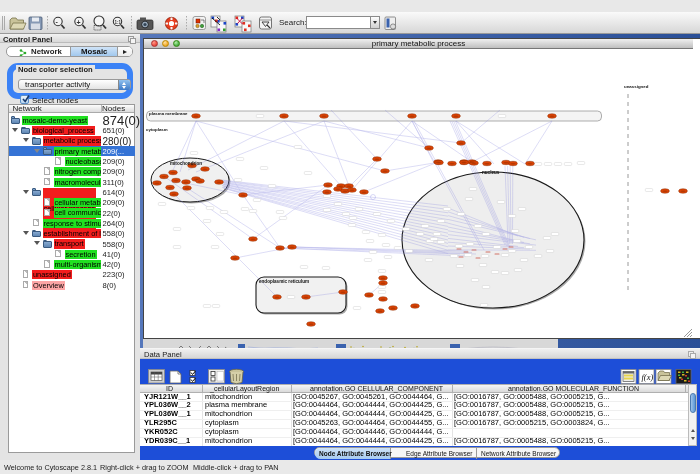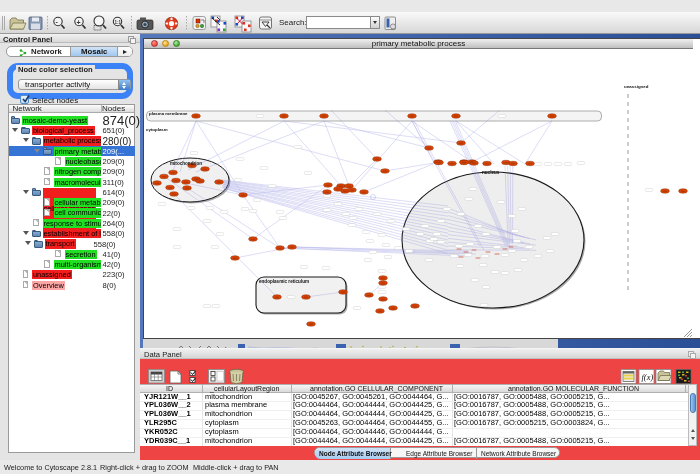--- a/index.html
+++ b/index.html
@@ -221,21 +221,21 @@
       <span style="position:absolute;left:33.5px;top:0.6px;max-width:58.5px;overflow:hidden;white-space:nowrap;background:#21e021;color:#000;font-size:7.4px;line-height:9.2px;padding:0 1px">response to stimu</span>
       <span style="position:absolute;left:93.5px;top:0.8px;color:#222;font-size:7.6px;line-height:9.2px">264(0)</span>
     </div>
     <div style="position:absolute;left:9px;top:228.5px;width:126px;height:10.30px;">
       <span style="position:absolute;left:13.5px;top:2.6px;width:0;height:0;border-left:3.2px solid transparent;border-right:3.2px solid transparent;border-top:4.2px solid #555"></span>
       <span style="position:absolute;left:22.5px;top:1.2px;width:4.5px;height:2.5px;background:#7ba0ca;border:0.5px solid #3a5a80;border-radius:1px 1px 0 0"></span>
       <span style="position:absolute;left:22.5px;top:2.6px;width:9px;height:6.2px;background:linear-gradient(#87a9d0,#5f87b4);border:0.5px solid #3a5a80;border-radius:1px"></span>
       <span style="position:absolute;left:33.5px;top:0.6px;max-width:58.5px;overflow:hidden;white-space:nowrap;background:#f21d1d;color:#000;font-size:7.4px;line-height:9.2px;padding:0 1px">establishment of lo</span>
       <span style="position:absolute;left:93.5px;top:0.8px;color:#222;font-size:7.6px;line-height:9.2px">558(0)</span>
     </div>
-    <div style="position:absolute;left:0;top:238.8px;width:148px;height:10.30px;">
+    <div style="position:absolute;left:9px;top:238.8px;width:148px;height:10.30px;">
       <span style="position:absolute;left:24.5px;top:2.6px;width:0;height:0;border-left:3.2px solid transparent;border-right:3.2px solid transparent;border-top:4.2px solid #555"></span>
       <span style="position:absolute;left:33.5px;top:1.2px;width:4.5px;height:2.5px;background:#7ba0ca;border:0.5px solid #3a5a80;border-radius:1px 1px 0 0"></span>
       <span style="position:absolute;left:33.5px;top:2.6px;width:9px;height:6.2px;background:linear-gradient(#87a9d0,#5f87b4);border:0.5px solid #3a5a80;border-radius:1px"></span>
       <span style="position:absolute;left:44.5px;top:0.6px;max-width:47.5px;overflow:hidden;white-space:nowrap;background:#f21d1d;color:#000;font-size:7.4px;line-height:9.2px;padding:0 1px">transport</span>
       <span style="position:absolute;left:93.5px;top:0.8px;color:#222;font-size:7.6px;line-height:9.2px">558(0)</span>
     </div>
     <div style="position:absolute;left:9px;top:249.1px;width:126px;height:10.30px;">
       <span style="position:absolute;left:46.0px;top:0.8px;width:5.5px;height:7.5px;background:linear-gradient(225deg,#bbb 0px,#bbb 1.8px,#fff 1.8px);border:0.5px solid #aaa"></span>
       <span style="position:absolute;left:55.5px;top:0.6px;max-width:36.5px;overflow:hidden;white-space:nowrap;background:#21e021;color:#000;font-size:7.4px;line-height:9.2px;padding:0 1px">secretion</span>
       <span style="position:absolute;left:93.5px;top:0.8px;color:#222;font-size:7.6px;line-height:9.2px">41(0)</span>
@@ -642,21 +642,21 @@
           </g>
    <rect x="307" y="0" width="10" height="9" fill="#3a62ae"></rect>
    <g stroke="#aab" stroke-width="0.5" fill="none">
             <path d="M320 5 Q350 1 380 5 T412 4 M322 7 Q355 3 400 6"></path>
           </g>
   </svg>
  </div>
  <div class="abs" style="left:0;top:313.5px;width:560px;height:1.5px;background:#f5f5f5"></div>
 </div>
 
-<div class="abs" style="left:140px;top:349px;width:560px;height:111px;background:#ef4444">
+<div class="abs" style="left:140px;top:349px;width:560px;height:111px;background:#1d4ed8">
  <div class="abs" style="left:0;top:0;width:560px;height:10px;background:linear-gradient(#f0f0f0,#d6d6d6);border-bottom:1px solid #c0c0c0">
   <span class="abs" style="left:4px;top:1px;font-size:7.6px;color:#222">Data Panel</span>
   <span class="abs" style="right:6px;top:2px;width:6px;height:6px;border:1px solid #aaa;background:#eee"></span>
   <span class="abs" style="right:4px;top:4px;width:6px;height:6px;border:1px solid #aaa;background:#f4f4f4"></span>
  </div>
  <svg class="abs" style="left:0;top:12px" width="560" height="24" viewBox="0 0 560 24">
 
   <rect x="8.5" y="8.5" width="16" height="13.5" fill="#d0d0d0" stroke="#888" stroke-width="0.8"></rect>
   <rect x="11" y="11" width="11" height="8.5" fill="#fff" stroke="#555" stroke-width="0.7"></rect>
   <rect x="11" y="11" width="11" height="2.5" fill="#444"></rect>

